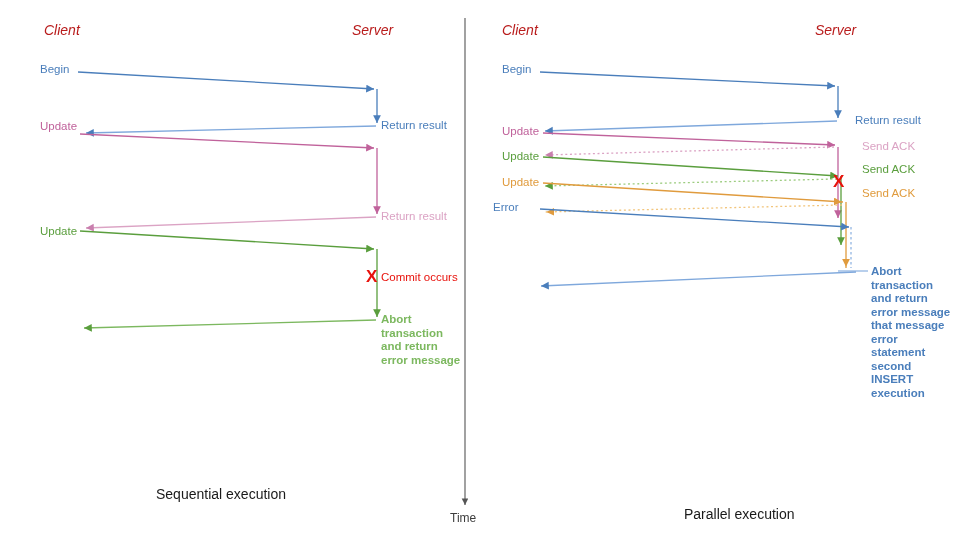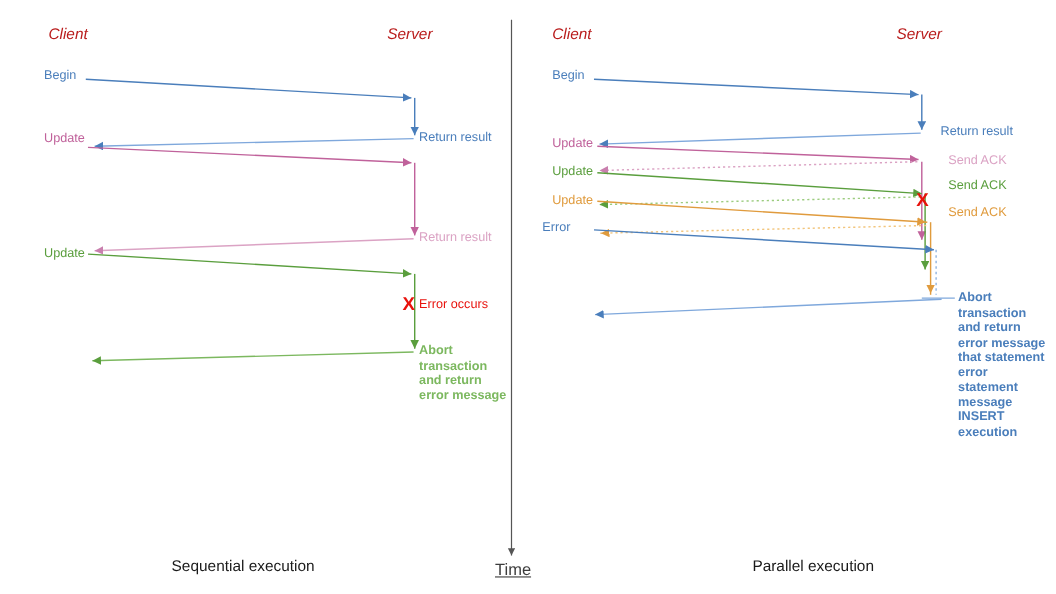--- a/index.html
+++ b/index.html
@@ -38,23 +38,22 @@
   .role {
     font-style: italic;
     font-size: 14px;
     color: #b91c1c;
   }
   .caption {
     font-size: 14px;
     color: #1a1a1a;
   }
   .time-lbl {
-    font-size: 15px;
+    font-size: 12px;
     color: #3c3c3c;
-    text-decoration: underline;
   }
   .errx {
     position: absolute;
     font-family: "Liberation Sans", sans-serif;
     font-weight: bold;
     font-size: 17px;
     color: #e8120c;
     line-height: 17px;
   }
 </style>
@@ -152,30 +151,30 @@
   <div class="lbl role" style="left:352px; top:24px;">Server</div>
 
   <div class="lbl" style="left:40px; top:63px; color:#4a7ebb;">Begin</div>
   <div class="lbl" style="left:40px; top:120px; color:#c0629b;">Update</div>
   <div class="lbl" style="left:40px; top:225px; color:#5a9e3d;">Update</div>
 
   <div class="lbl" style="left:381px; top:119px; color:#4a7ebb;">Return result</div>
   <div class="lbl" style="left:381px; top:210px; color:#dba3c4;">Return result</div>
 
   <div class="errx" style="left:366px; top:268px;">X</div>
-  <div class="lbl" style="left:381px; top:271px; color:#e8120c;">Error occurs</div>
+  <div class="lbl" style="left:381px; top:271px; color:#e8120c;">Commit occurs</div>
 
   <div class="lbl wrap" style="left:381px; top:313px; width:86px; color:#7cb85f;">
     <span>Abort</span><br>
     <span>transaction</span><br>
     <span>and return</span><br>
     <span>error message</span>
   </div>
 
-  <div class="lbl caption" style="left:156px; top:508px;">Sequential execution</div>
+  <div class="lbl caption" style="left:156px; top:488px;">Sequential execution</div>
 
   <div class="lbl role" style="left:502px; top:24px;">Client</div>
   <div class="lbl role" style="left:815px; top:24px;">Server</div>
 
   <div class="lbl" style="left:502px; top:63px; color:#4a7ebb;">Begin</div>
   <div class="lbl" style="left:502px; top:125px; color:#c0629b;">Update</div>
   <div class="lbl" style="left:502px; top:150px; color:#5a9e3d;">Update</div>
   <div class="lbl" style="left:502px; top:176px; color:#e09b3d;">Update</div>
   <div class="lbl" style="left:493px; top:201px; color:#4a7ebb;">Error</div>
 
@@ -184,24 +183,24 @@
   <div class="lbl" style="left:862px; top:163px; color:#5a9e3d;">Send ACK</div>
   <div class="lbl" style="left:862px; top:187px; color:#e09b3d;">Send ACK</div>
 
   <div class="errx" style="left:833px; top:173px;">X</div>
 
   <div class="lbl wrap" style="left:871px; top:265px; width:84px; color:#4a7ebb;">
     <span>Abort</span><br>
     <span>transaction</span><br>
     <span>and return</span><br>
     <span>error message</span><br>
-    <span>that statement</span><br>
+    <span>that message</span><br>
     <span>error</span><br>
     <span>statement</span><br>
-    <span>message</span><br>
+    <span>second</span><br>
     <span>INSERT</span><br>
     <span>execution</span>
   </div>
 
   <div class="lbl caption" style="left:684px; top:508px;">Parallel execution</div>
 
   <div class="lbl time-lbl" style="left:450px; top:512px;">Time</div>
 
 </div>
 

